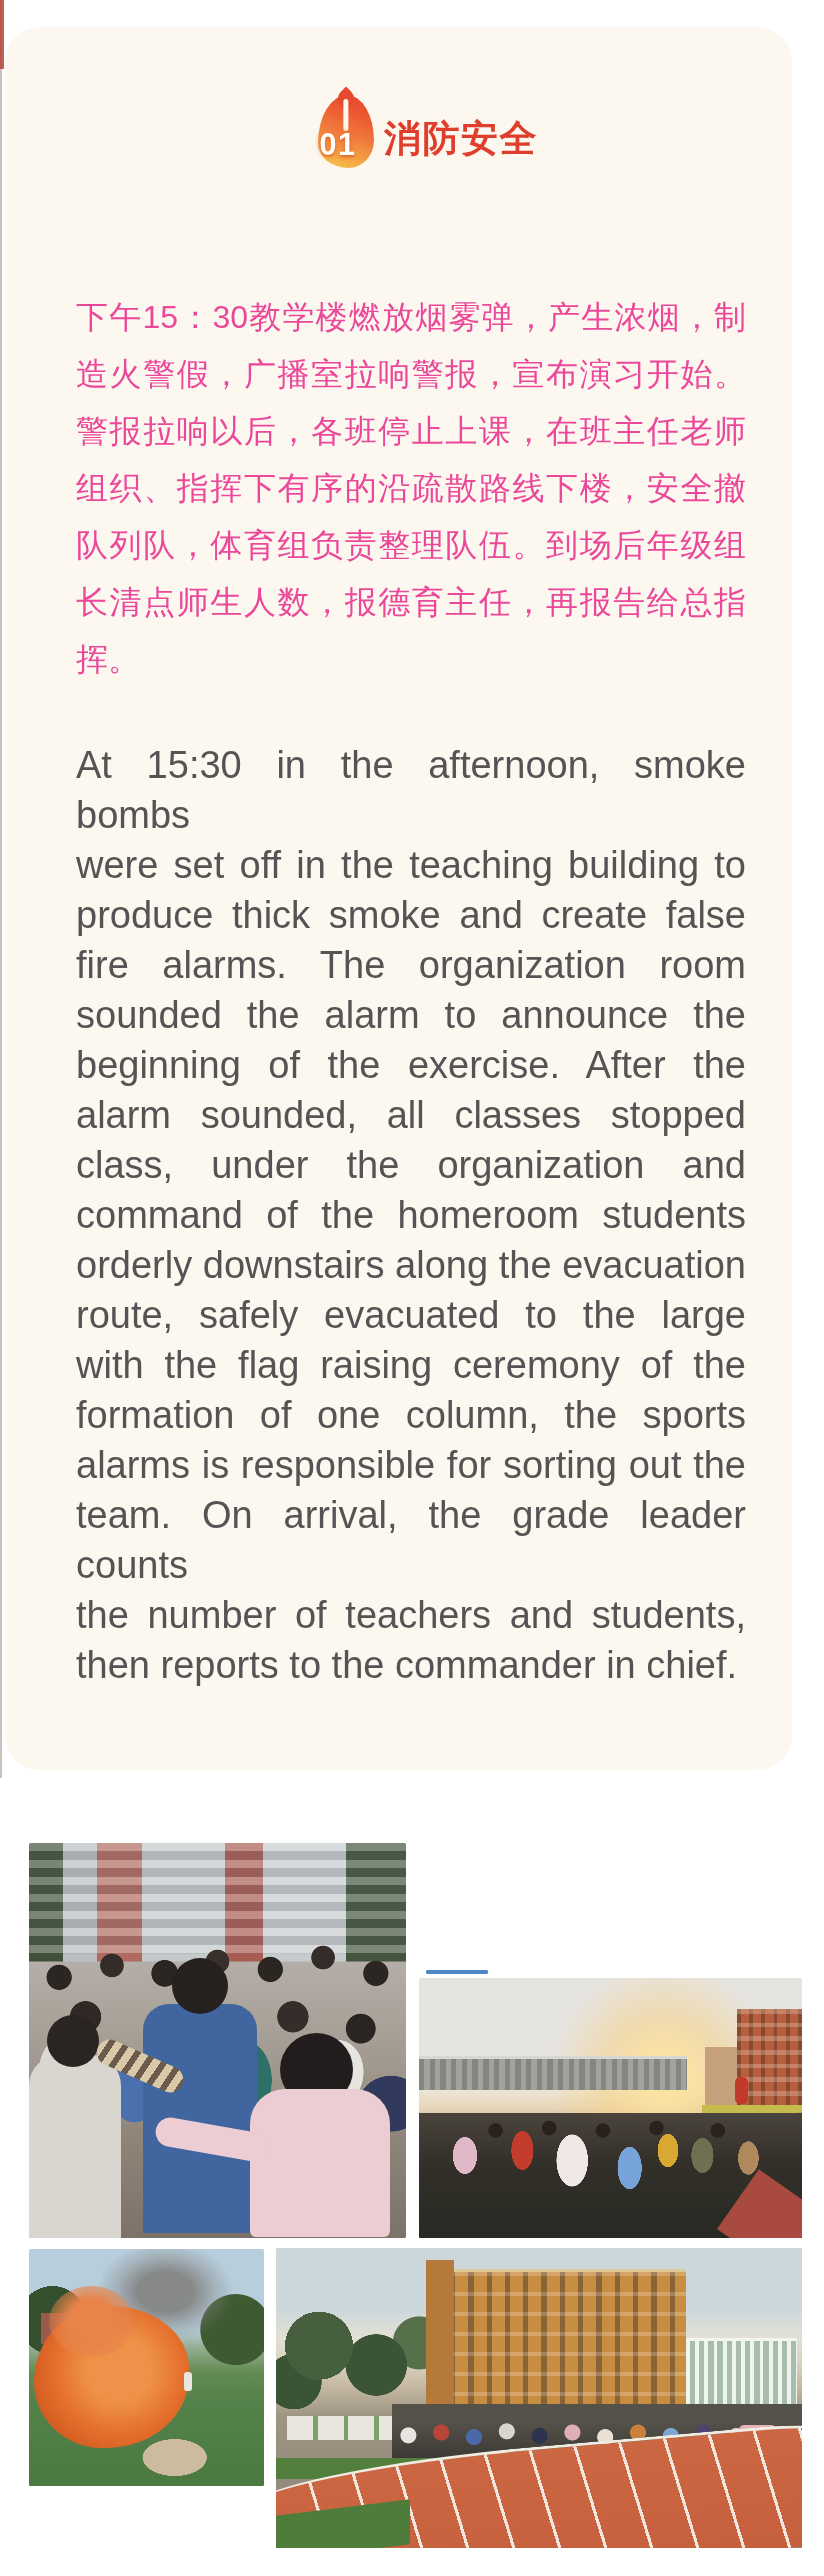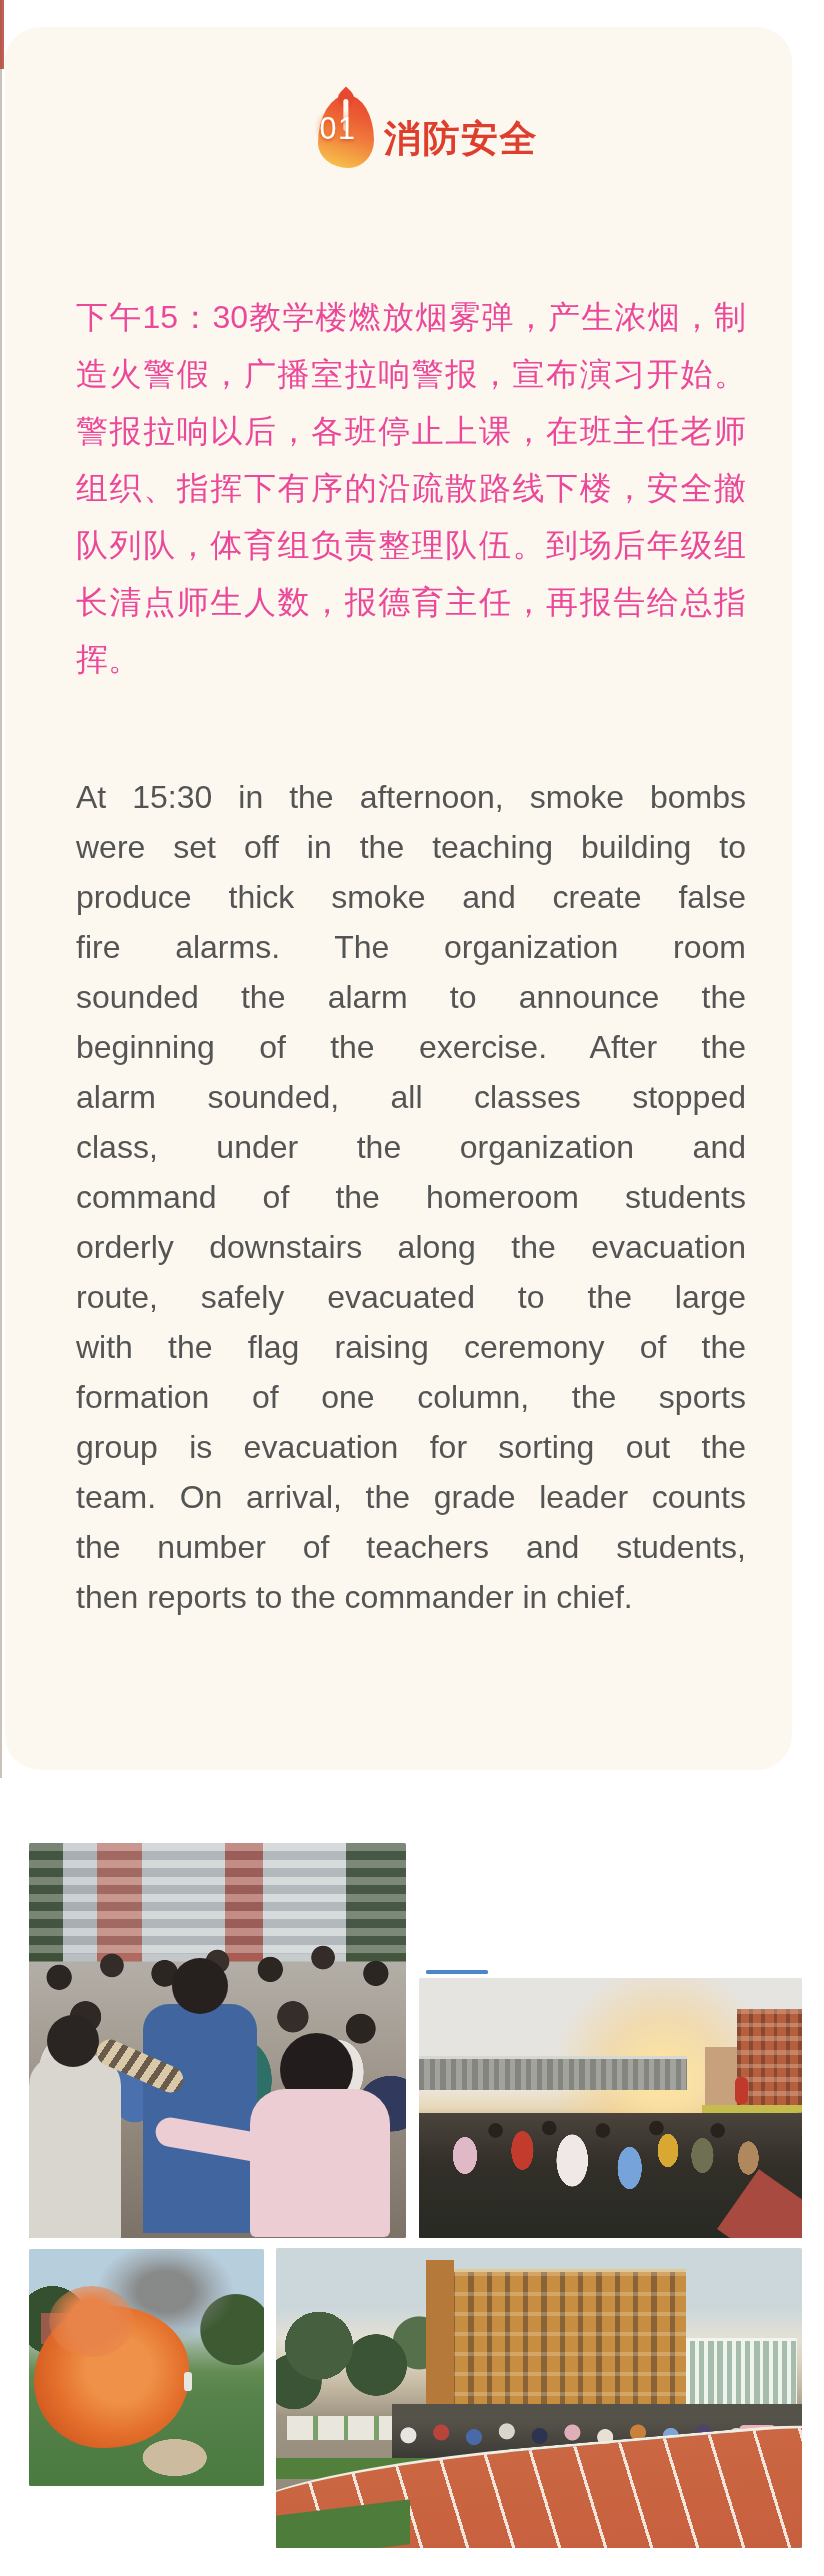--- a/index.html
+++ b/index.html
@@ -15,29 +15,29 @@
         background:#FCF8F0;border-radius:35px;}
 
   
   .flame{position:absolute;left:318px;top:95px;width:56px;height:73px;
     background:linear-gradient(200deg,#e7492f 8%,#ec5c33 30%,#f0793c 52%,#f4a044 74%,#f7c34b 94%);
     border-radius:52% 48% 46% 54% / 66% 62% 38% 34%;}
   .flame-tip{position:absolute;top:-5.3px;left:50%;width:17px;height:17px;background:#e7492f;
     transform:translateX(-50%) rotate(45deg);border-radius:0 60% 0 55%;}
   .flame-slit{position:absolute;top:3.8px;left:50%;transform:translateX(-50%);
     width:5.3px;height:32px;background:#FCF8F0;border-radius:3.1px;}
-  .flame-num{position:absolute;left:1.5px;bottom:22px;font-size:30.5px;font-weight:400;color:#ffffff;
+  .flame-num{position:absolute;left:1.5px;bottom:6px;font-size:30.5px;font-weight:700;color:#ffffff;
     letter-spacing:1.5px;text-shadow:0 0 6.9px rgba(238,112,46,.95),0 1.5px 2.3px rgba(205,75,32,.6);}
   .title{position:absolute;left:384px;top:114px;font-size:37px;font-weight:700;
     color:#DF3E2C;letter-spacing:1.5px;white-space:nowrap;}
 
   
   .para{position:absolute;left:76px;width:670px;}
   .para-cn{top:289px;font-size:32px;line-height:57px;color:#ec4899;font-weight:500;}
-  .para-en{top:772px;font-size:32px;line-height:50px;color:#545454;}
+  .para-en{top:740px;font-size:38px;line-height:50px;color:#545454;}
   .jline{text-align:justify;text-align-last:justify;}
   .para .jline:last-child{text-align-last:left;}
 
   
   .photo{position:absolute;overflow:hidden;border-radius:1.5px;}
   .blue-line{position:absolute;left:426px;top:1970px;width:62px;height:3.8px;
     background:#4E86C8;border-radius:1.5px;}
 
   
   .p1{left:29px;top:1843px;width:377px;height:395px;background:
@@ -210,21 +210,21 @@
       <div class="jline">fire alarms. The organization room</div>
       <div class="jline">sounded the alarm to announce the</div>
       <div class="jline">beginning of the exercise. After the</div>
       <div class="jline">alarm sounded, all classes stopped</div>
       <div class="jline">class, under the organization and</div>
       <div class="jline">command of the homeroom students</div>
       <div class="jline">orderly downstairs along the evacuation</div>
       <div class="jline">route, safely evacuated to the large</div>
       <div class="jline">with the flag raising ceremony of the</div>
       <div class="jline">formation of one column, the sports</div>
-      <div class="jline">group is evacuation for sorting out the</div>
+      <div class="jline">alarms is responsible for sorting out the</div>
       <div class="jline">team. On arrival, the grade leader counts</div>
       <div class="jline">the number of teachers and students,</div>
       <div class="jline">then reports to the commander in chief.</div>
     </div>
 
   <div class="photo p1" aria-label="Crowd of students gathered close together in front of a pink school building">
     <div class="fig-hoodie"></div>
     <div class="fig-boy"></div>
     <div class="fig-girl">
       <div class="fig-girl-hair"></div>

